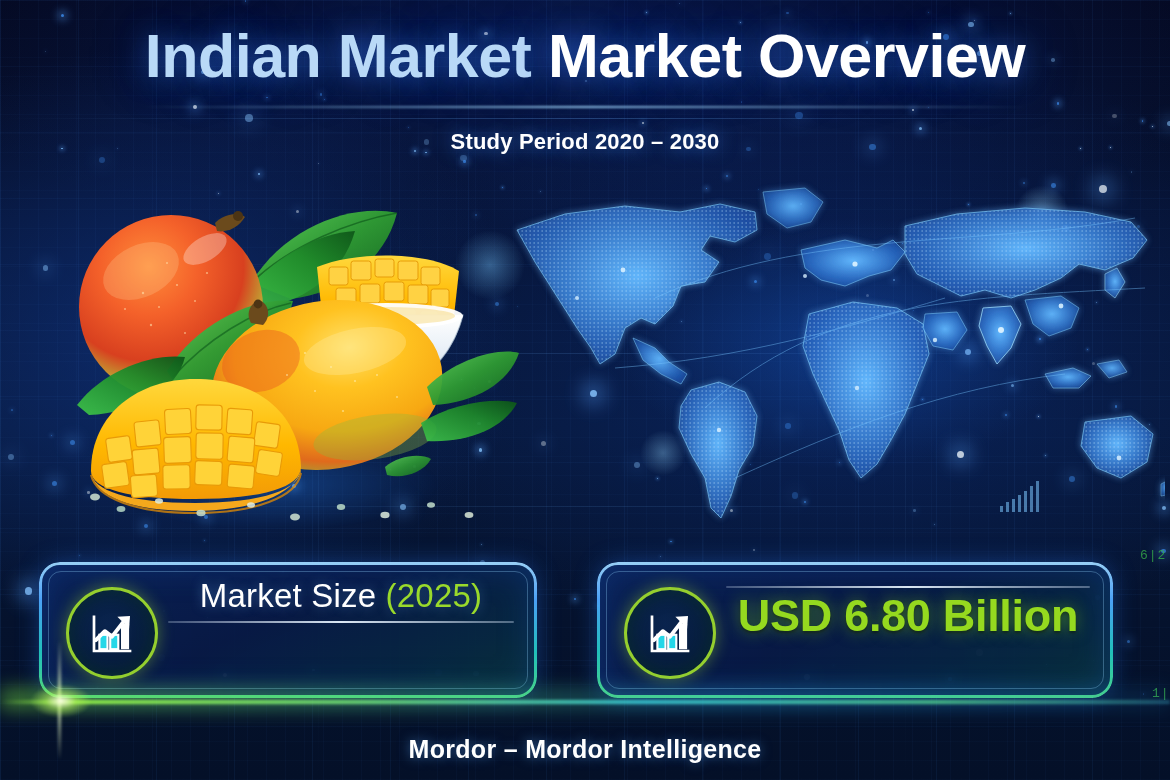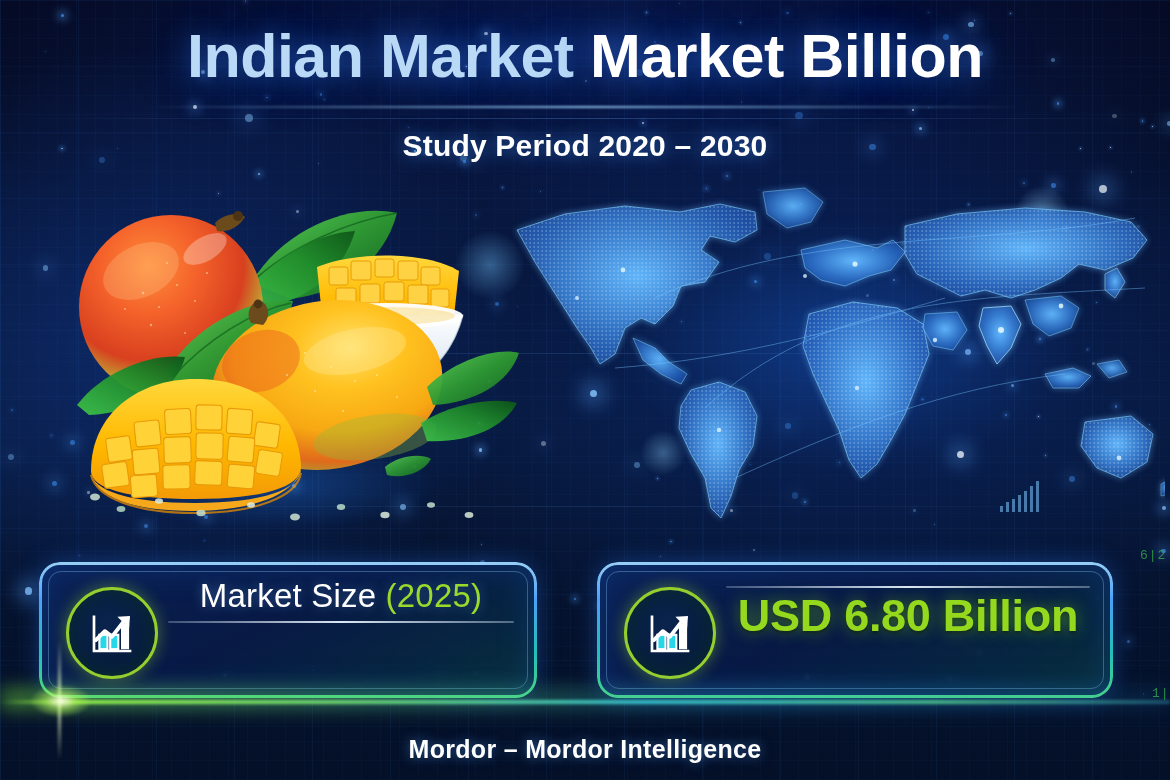--- a/index.html
+++ b/index.html
@@ -51,21 +51,21 @@
   .t-blue{color:#b9d9f7;}
   .t-white{color:#ffffff;}
 
   .title-glow{
     position:absolute;left:140px;right:140px;top:106px;height:2px;
     background:linear-gradient(90deg,rgba(70,150,255,0),rgba(160,215,255,.85),rgba(70,150,255,0));
     filter:blur(1.2px);
   }
   .subtitle{
     position:absolute;top:129px;left:0;right:0;text-align:center;
-    font-size:30px;font-weight:600;color:#fff;letter-spacing:.2px;
+    font-size:22px;font-weight:600;color:#fff;letter-spacing:.2px;
     text-shadow:0 0 18px rgba(70,150,255,.65);
   }
 
   
   .map{position:absolute;left:505px;top:178px;width:660px;height:360px;}
   .map svg{width:100%;height:100%;display:block;}
   .map-glow{
     position:absolute;left:505px;top:178px;width:660px;height:360px;
     background:radial-gradient(ellipse 50% 50% at 52% 46%, rgba(30,110,230,.30),rgba(10,40,110,0) 70%);
     pointer-events:none;
@@ -634,21 +634,21 @@
         <ellipse cx="240" cy="342" rx="5" ry="3.4" fill="#cfe3d2"></ellipse>
         <ellipse cx="286" cy="332" rx="4.2" ry="3" fill="#bcdcc8"></ellipse>
         <ellipse cx="330" cy="340" rx="4.6" ry="3.2" fill="#ddecdd"></ellipse>
         <ellipse cx="376" cy="330" rx="4" ry="2.8" fill="#c4dfcc"></ellipse>
         <ellipse cx="414" cy="340" rx="4.4" ry="3" fill="#dcead9"></ellipse>
       </g>
     </svg>
   </div>
 
   <div class="title">
-    <span class="t-blue">Indian Market</span><span class="t-white"> Market Billion</span>
+    <span class="t-blue">Indian Market</span><span class="t-white"> Market Overview</span>
   </div>
   <div class="title-glow"></div>
   <div class="subtitle">Study Period 2020 – 2030</div>
 
   <div class="card" id="card-left">
     <div class="card-inner-line"></div>
     <div class="badge">
       <svg viewBox="0 0 60 60" aria-hidden="true">
         <g fill="none" stroke="#ffffff" stroke-width="3" stroke-linecap="square">
           <path d="M10,12 L10,50 L50,50"></path>

